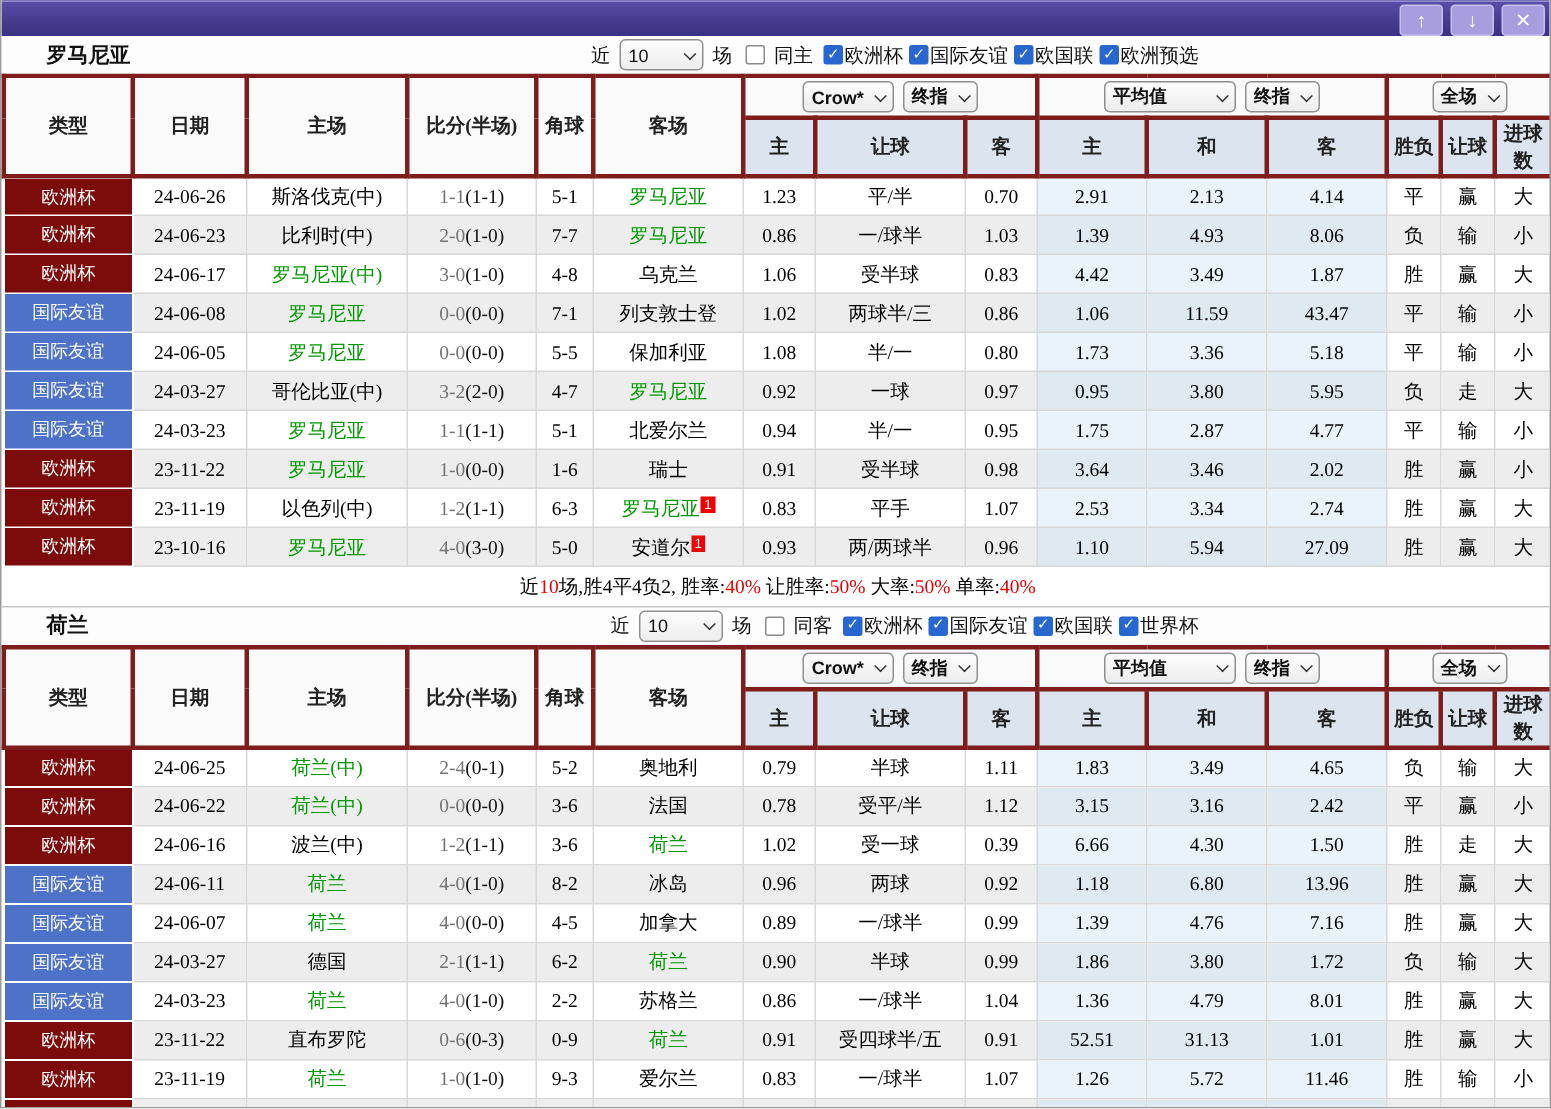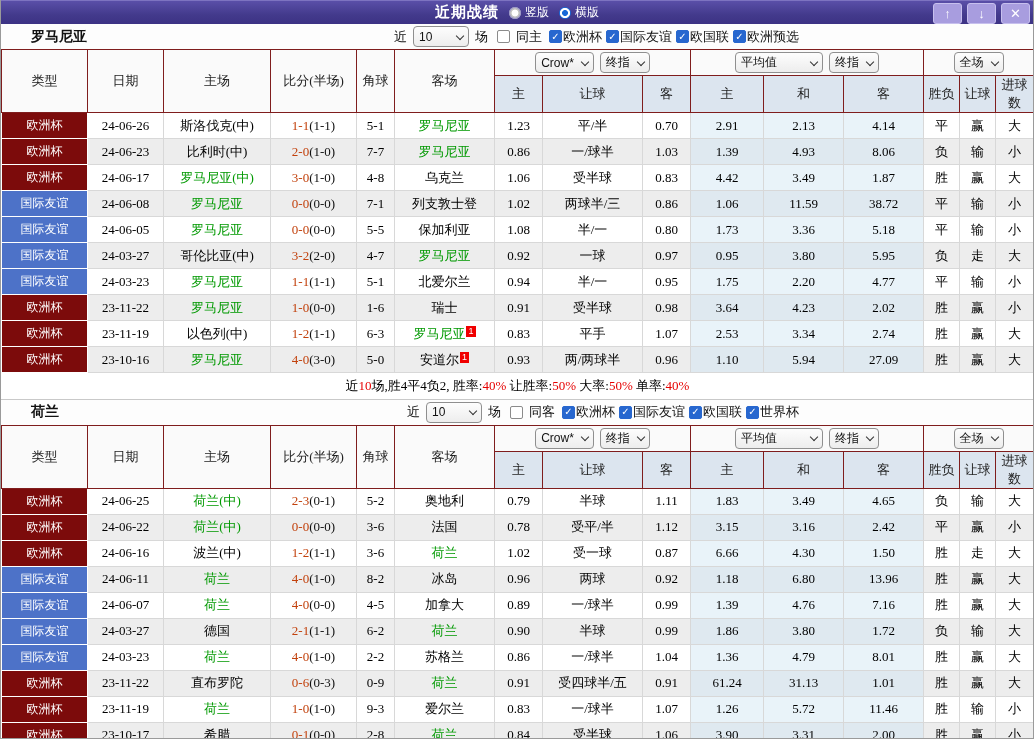--- a/index.html
+++ b/index.html
@@ -23,57 +23,46 @@
   .sec-controls { position:absolute; right:234px; display:flex; align-items:center; gap:3px; font-size:13px; color:#111; white-space:nowrap; }
   .sel-pill { display:inline-flex; align-items:center; justify-content:space-between; height:19px; padding:0 5px; border:1px solid #8f8f8f; border-radius:4px; background:linear-gradient(#fdfdfd,#ededed); font-family:"Liberation Sans","DejaVu Sans",sans-serif; font-size:12px; color:#111; cursor:pointer; margin:0 3px; }
   .sel-pill .chev { width:5px; height:5px; border-right:1.5px solid #333; border-bottom:1.5px solid #333; transform:rotate(45deg); margin-left:8px; margin-top:-2px; }
   .cbx { width:13px; height:13px; box-sizing:border-box; border:1px solid #8b8b8b; border-radius:2px; background:#fff; display:inline-flex; align-items:center; justify-content:center; margin:0 3px 0 6px; cursor:pointer; }
   .chk-item { display:inline-flex; align-items:center; cursor:pointer; }
   .chk-item .cb { width:13px; height:13px; box-sizing:border-box; border:1px solid #8b8b8b; border-radius:2px; background:#fff; display:inline-flex; align-items:center; justify-content:center; margin-right:1px; margin-left:4px; }
   .chk-item .cb.on { background:#2767cf; border-color:#2767cf; color:#fff; font-size:10px; font-weight:bold; font-family:"DejaVu Sans",sans-serif; line-height:1; }
 
   
   table.grid { border-collapse:collapse; table-layout:fixed; width:1032px; font-family:"Liberation Serif","DejaVu Serif",serif; }
-  .grid thead th { background:#dce5ef; border:1px solid #7f1d1d; font-weight:normal; font-size:13px; color:#222; padding:0; }
+  .grid thead th { background:#dce5ef; border:3px solid #7f1d1d; font-weight:bold; font-size:13px; color:#222; padding:0; }
   .grid thead tr.drop-row th { background:#fafafa; height:25px; }
   .grid thead tr.sub-row th { height:21px; }
   .grid thead th.span-left { font-size:13px; }
   .grid td { border:1px solid #d8d8d8; height:26px; box-sizing:border-box; padding:0; text-align:center; font-size:13px; color:#000; overflow:hidden; white-space:nowrap; }
   .grid tr.even td { background:#ededed; }
   .grid td.c-avg { background:#e9f3f9; }
   .grid tr.even td.c-avg { background:#dfe9f0; }
   .grid td.c-type { color:#fff; font-size:12px; border:1px solid #fff; }
   .grid td.c-type.lg-cup { background:#7c0b0b; }
   .grid td.c-type.lg-fr { background:#4d72c8; }
   .grid td.green span.nm { color:#009900; }
-  .grid .ft { color:#c2410c; }
+  .grid .ft { color:#737373; }
   .grid .ht { color:#111; }
   .rc { display:inline-block; background:#f00000; color:#fff; font-size:9px; font-family:"Liberation Sans",sans-serif; line-height:11px; padding:0 2px; position:relative; top:-4px; margin-left:1px; }
   .t-r { color:#e60000; } .t-b { color:#2626cc; } .t-g { color:#008000; }
   .grid tfoot td { height:26px; border:none; border-top:1px solid #cfcfcf; background:#fff; text-align:center; font-size:13px; color:#000; }
   .seg-r { color:#e60000; }
   .hdr-sel-wrap { display:flex; align-items:center; justify-content:center; }
 </style>
 </head>
 <body>
 
 <div class="widget">
 
   <div class="titlebar">
-    <div class="title-center">
-      <span class="ttl">近期战绩</span>
-      <span class="radio-item">
-        <span class="radio-dot"></span>
-        <span>竖版</span>
-      </span>
-      <span class="radio-item">
-        <span class="radio-dot on"></span>
-        <span>横版</span>
-      </span>
-    </div>
     <div class="win-btns">
       <span class="win-btn">
           <span>↑</span>
         </span>
       <span class="win-btn">
           <span>↓</span>
         </span>
       <span class="win-btn">
           <span>✕</span>
         </span>
@@ -240,21 +229,21 @@
     <td class="c-date">24-06-08</td>
     <td class="c-team c-home green"><span class="nm">罗马尼亚</span></td>
     <td class="c-score"><span class="ft">0-0</span><span class="ht">(0-0)</span></td>
     <td class="c-corner">7-1</td>
     <td class="c-team c-away"><span class="nm">列支敦士登</span></td>
     <td class="c-odd">1.02</td>
     <td class="c-odd">两球半/三</td>
     <td class="c-odd">0.86</td>
     <td class="c-avg">1.06</td>
     <td class="c-avg">11.59</td>
-    <td class="c-avg">38.72</td>
+    <td class="c-avg">43.47</td>
     <td class="c-res t-g">平</td>
     <td class="c-res t-b">输</td>
     <td class="c-res t-b">小</td>
   </tr>
           <tr>
     <td class="c-type lg-fr"><span>国际友谊</span></td>
     <td class="c-date">24-06-05</td>
     <td class="c-team c-home green"><span class="nm">罗马尼亚</span></td>
     <td class="c-score"><span class="ft">0-0</span><span class="ht">(0-0)</span></td>
     <td class="c-corner">5-5</td>
@@ -290,38 +279,38 @@
     <td class="c-type lg-fr"><span>国际友谊</span></td>
     <td class="c-date">24-03-23</td>
     <td class="c-team c-home green"><span class="nm">罗马尼亚</span></td>
     <td class="c-score"><span class="ft">1-1</span><span class="ht">(1-1)</span></td>
     <td class="c-corner">5-1</td>
     <td class="c-team c-away"><span class="nm">北爱尔兰</span></td>
     <td class="c-odd">0.94</td>
     <td class="c-odd">半/一</td>
     <td class="c-odd">0.95</td>
     <td class="c-avg">1.75</td>
-    <td class="c-avg">2.20</td>
+    <td class="c-avg">2.87</td>
     <td class="c-avg">4.77</td>
     <td class="c-res t-g">平</td>
     <td class="c-res t-b">输</td>
     <td class="c-res t-b">小</td>
   </tr>
           <tr class="even">
     <td class="c-type lg-cup"><span>欧洲杯</span></td>
     <td class="c-date">23-11-22</td>
     <td class="c-team c-home green"><span class="nm">罗马尼亚</span></td>
     <td class="c-score"><span class="ft">1-0</span><span class="ht">(0-0)</span></td>
     <td class="c-corner">1-6</td>
     <td class="c-team c-away"><span class="nm">瑞士</span></td>
     <td class="c-odd">0.91</td>
     <td class="c-odd">受半球</td>
     <td class="c-odd">0.98</td>
     <td class="c-avg">3.64</td>
-    <td class="c-avg">4.23</td>
+    <td class="c-avg">3.46</td>
     <td class="c-avg">2.02</td>
     <td class="c-res t-r">胜</td>
     <td class="c-res t-r">赢</td>
     <td class="c-res t-b">小</td>
   </tr>
           <tr>
     <td class="c-type lg-cup"><span>欧洲杯</span></td>
     <td class="c-date">23-11-19</td>
     <td class="c-team c-home"><span class="nm">以色列(中)</span></td>
     <td class="c-score"><span class="ft">1-2</span><span class="ht">(1-1)</span></td>
@@ -464,21 +453,21 @@
           <th>胜负</th>
           <th>让球</th>
           <th>进球数</th>
         </tr>
       </thead>
       <tbody>
           <tr>
     <td class="c-type lg-cup"><span>欧洲杯</span></td>
     <td class="c-date">24-06-25</td>
     <td class="c-team c-home green"><span class="nm">荷兰(中)</span></td>
-    <td class="c-score"><span class="ft">2-3</span><span class="ht">(0-1)</span></td>
+    <td class="c-score"><span class="ft">2-4</span><span class="ht">(0-1)</span></td>
     <td class="c-corner">5-2</td>
     <td class="c-team c-away"><span class="nm">奥地利</span></td>
     <td class="c-odd">0.79</td>
     <td class="c-odd">半球</td>
     <td class="c-odd">1.11</td>
     <td class="c-avg">1.83</td>
     <td class="c-avg">3.49</td>
     <td class="c-avg">4.65</td>
     <td class="c-res t-b">负</td>
     <td class="c-res t-b">输</td>
@@ -503,21 +492,21 @@
   </tr>
           <tr>
     <td class="c-type lg-cup"><span>欧洲杯</span></td>
     <td class="c-date">24-06-16</td>
     <td class="c-team c-home"><span class="nm">波兰(中)</span></td>
     <td class="c-score"><span class="ft">1-2</span><span class="ht">(1-1)</span></td>
     <td class="c-corner">3-6</td>
     <td class="c-team c-away green"><span class="nm">荷兰</span></td>
     <td class="c-odd">1.02</td>
     <td class="c-odd">受一球</td>
-    <td class="c-odd">0.87</td>
+    <td class="c-odd">0.39</td>
     <td class="c-avg">6.66</td>
     <td class="c-avg">4.30</td>
     <td class="c-avg">1.50</td>
     <td class="c-res t-r">胜</td>
     <td class="c-res t-g">走</td>
     <td class="c-res t-r">大</td>
   </tr>
           <tr class="even">
     <td class="c-type lg-fr"><span>国际友谊</span></td>
     <td class="c-date">24-06-11</td>
@@ -589,21 +578,21 @@
           <tr class="even">
     <td class="c-type lg-cup"><span>欧洲杯</span></td>
     <td class="c-date">23-11-22</td>
     <td class="c-team c-home"><span class="nm">直布罗陀</span></td>
     <td class="c-score"><span class="ft">0-6</span><span class="ht">(0-3)</span></td>
     <td class="c-corner">0-9</td>
     <td class="c-team c-away green"><span class="nm">荷兰</span></td>
     <td class="c-odd">0.91</td>
     <td class="c-odd">受四球半/五</td>
     <td class="c-odd">0.91</td>
-    <td class="c-avg">61.24</td>
+    <td class="c-avg">52.51</td>
     <td class="c-avg">31.13</td>
     <td class="c-avg">1.01</td>
     <td class="c-res t-r">胜</td>
     <td class="c-res t-r">赢</td>
     <td class="c-res t-r">大</td>
   </tr>
           <tr>
     <td class="c-type lg-cup"><span>欧洲杯</span></td>
     <td class="c-date">23-11-19</td>
     <td class="c-team c-home green"><span class="nm">荷兰</span></td>

